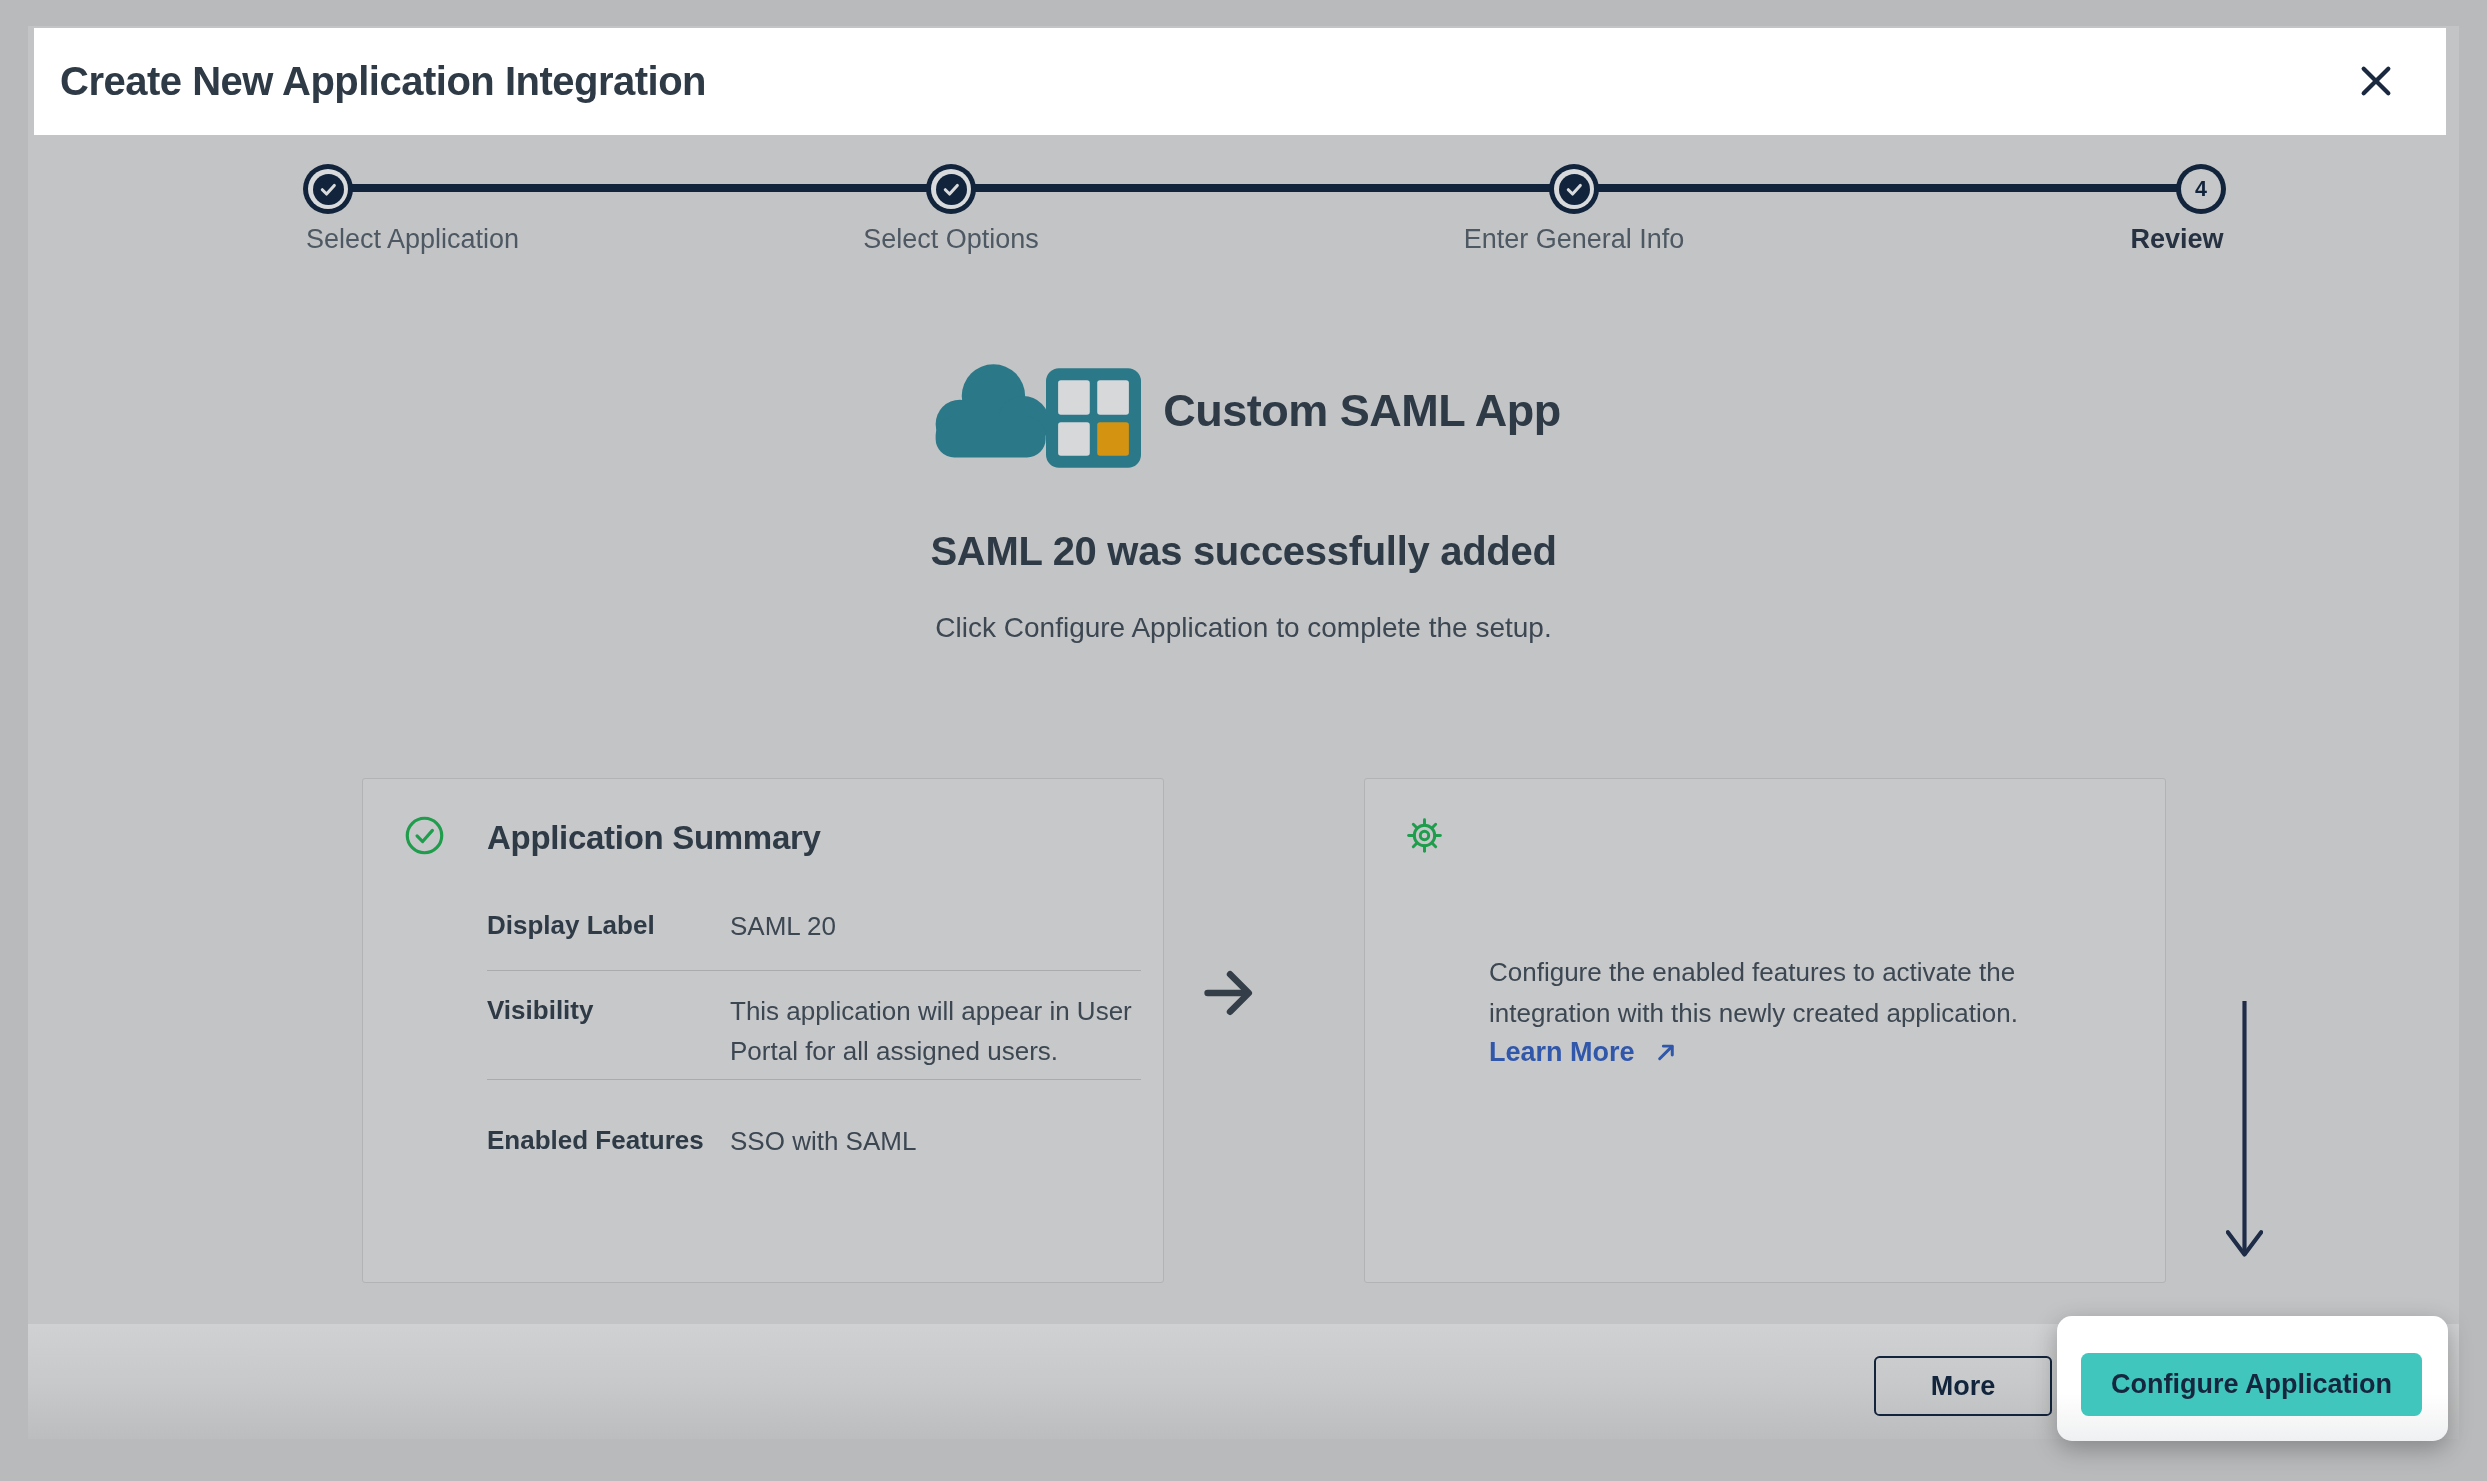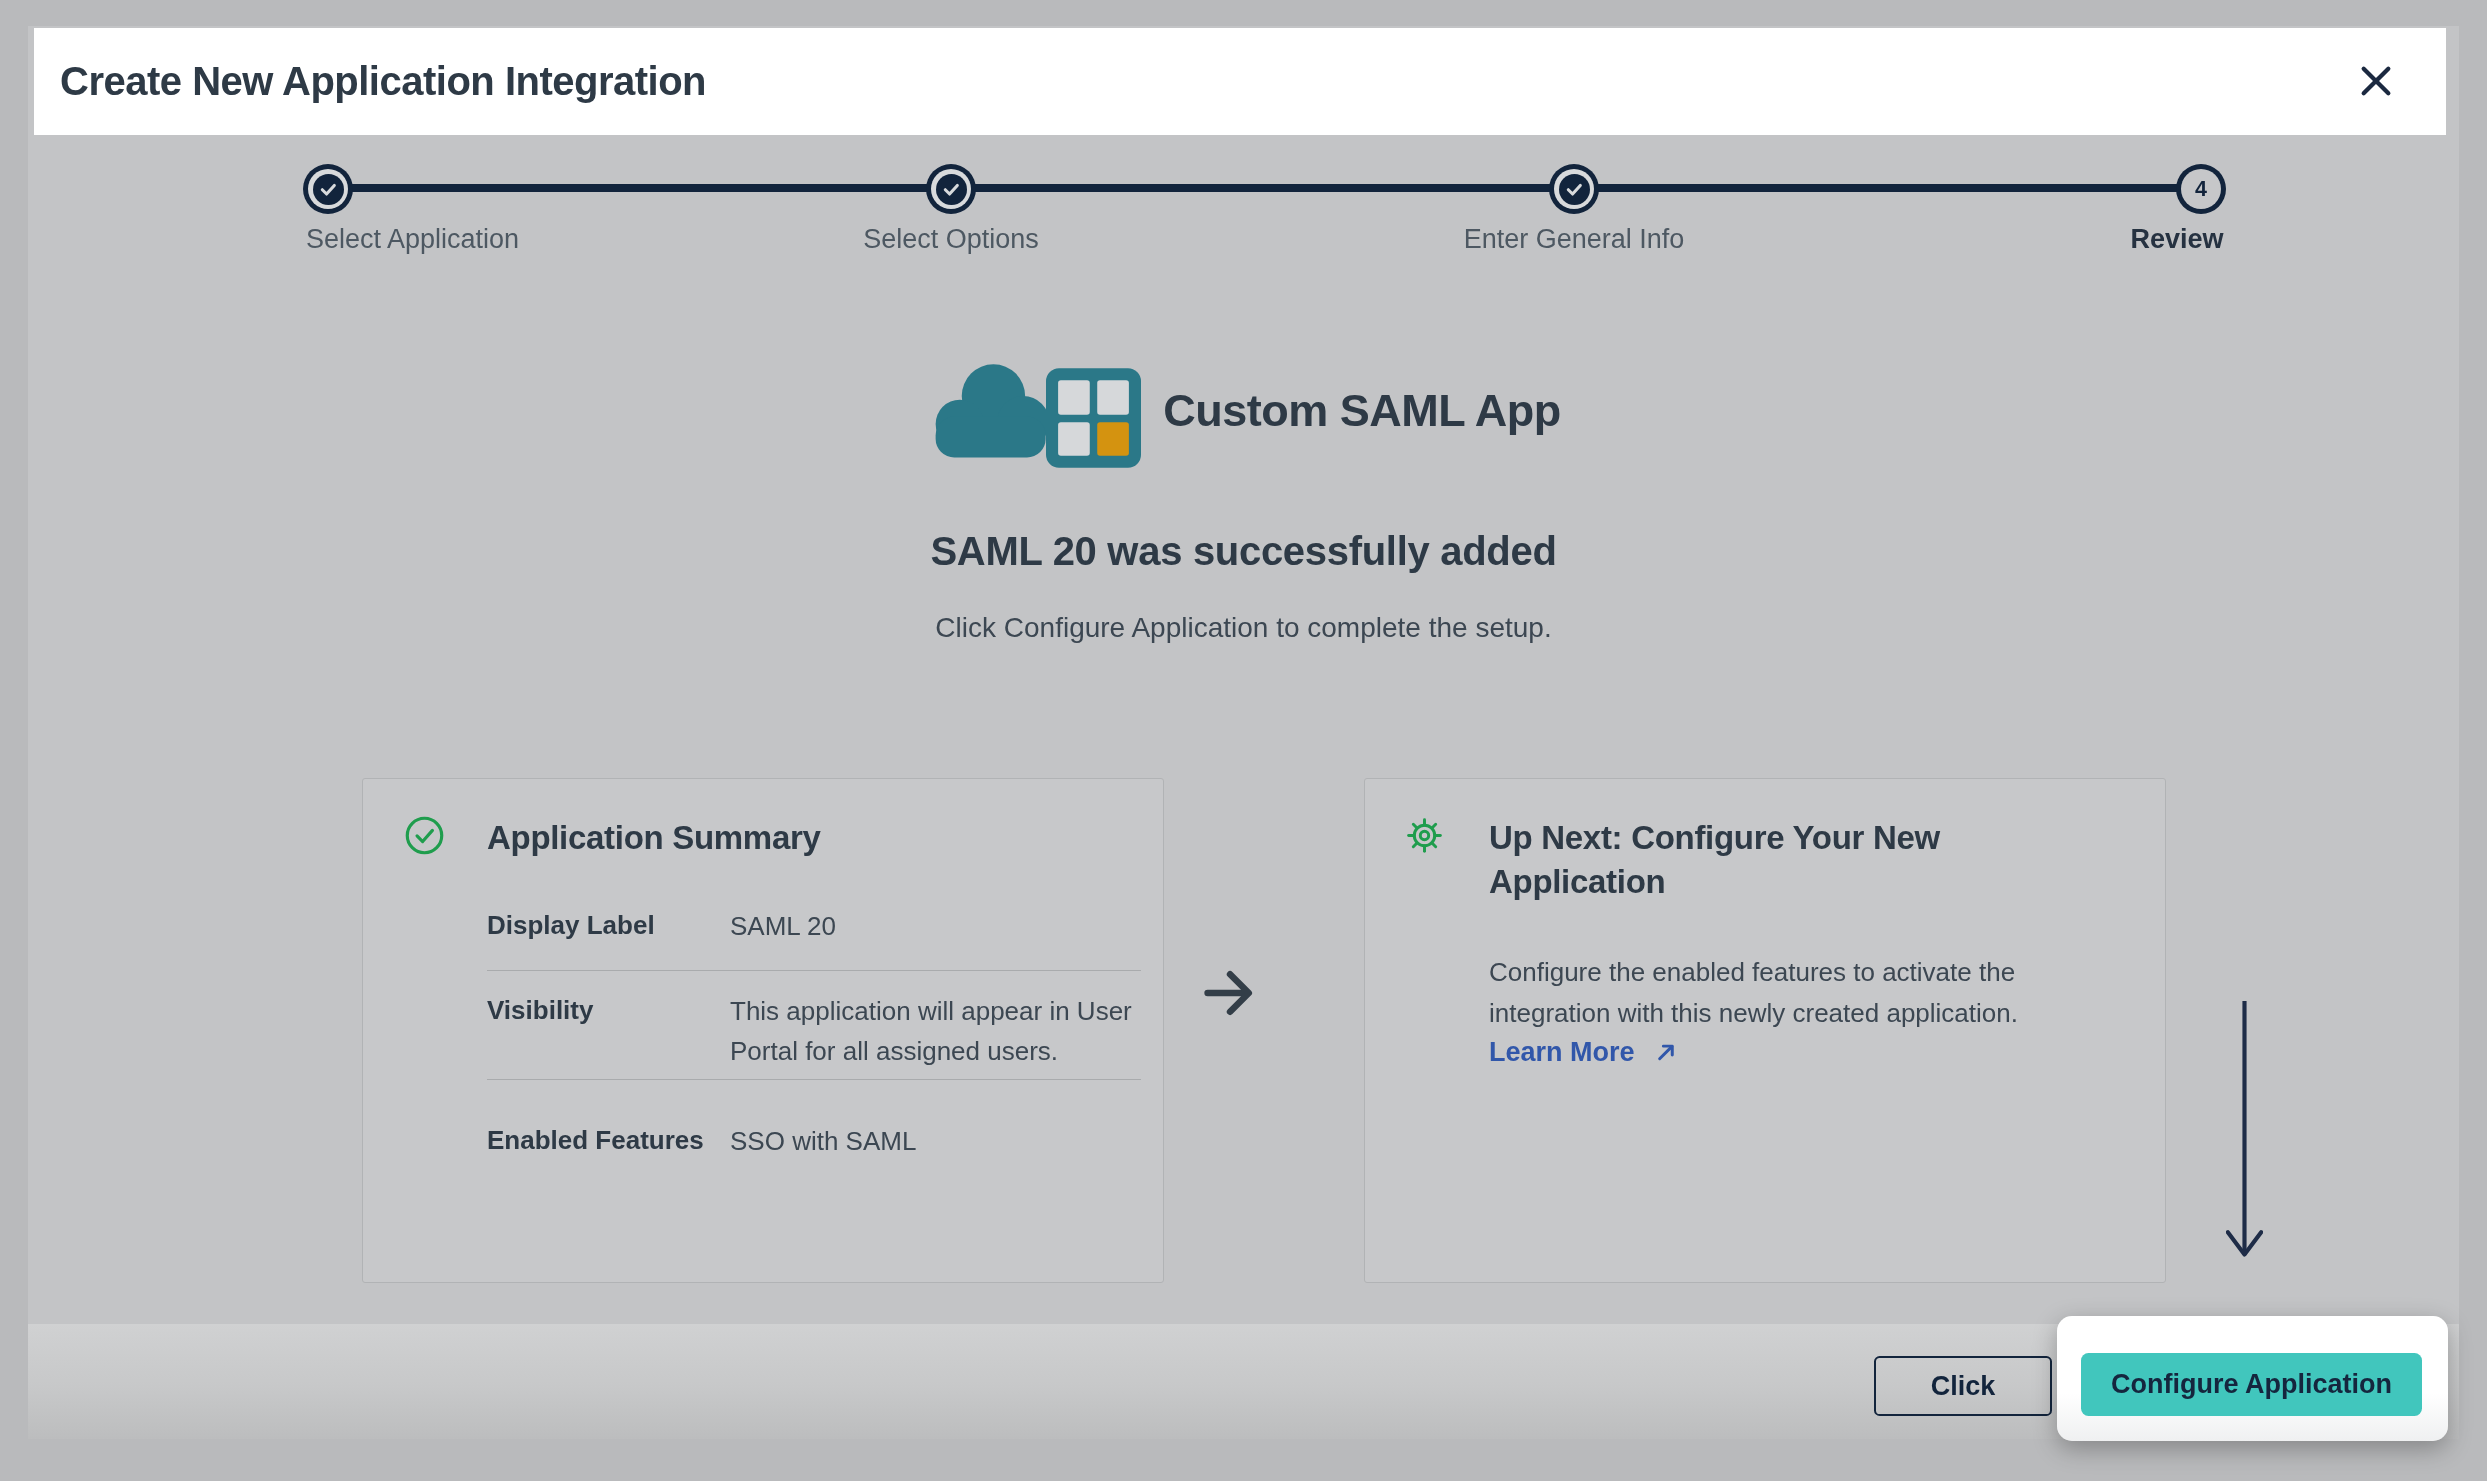--- a/index.html
+++ b/index.html
@@ -211,40 +211,39 @@
           <line x1="22" y1="33" x2="22" y2="39"></line>
           <line x1="11" y1="22" x2="5" y2="22"></line>
           <line x1="33" y1="22" x2="39" y2="22"></line>
           <line x1="14.2" y1="14.2" x2="10" y2="10"></line>
           <line x1="29.8" y1="29.8" x2="34" y2="34"></line>
           <line x1="14.2" y1="29.8" x2="10" y2="34"></line>
           <line x1="29.8" y1="14.2" x2="34" y2="10"></line>
         </g>
       </svg>
     </span>
-    <div class="card-title">Up Next: Configure Your New Application</div>
     <div class="next-body">Configure the enabled features to activate the integration with this newly created application.</div>
     <a class="learn-more">
       <span>Learn More</span>
       <svg width="22.4" height="22.4" viewBox="0 0 24 24">
         <line x1="5" y1="19" x2="18" y2="6" stroke="#3157aa" stroke-width="3.2" stroke-linecap="round"></line>
         <polyline points="9,5.5 18.5,5.5 18.5,15" fill="none" stroke="#3157aa" stroke-width="3.2" stroke-linecap="round" stroke-linejoin="round"></polyline>
       </svg>
     </a>
   </div>
 
   <span class="down-arrow">
     <svg width="37" height="265" viewBox="0 0 40 284">
       <line x1="20" y1="2" x2="20" y2="276" stroke="#1e2c47" stroke-width="4.5"></line>
       <polyline points="2,252 20,276 38,252" fill="none" stroke="#1e2c47" stroke-width="4.5" stroke-linecap="round" stroke-linejoin="round"></polyline>
     </svg>
   </span>
 
   <div class="modal-footer"></div>
 
-  <button class="close-action">Click</button>
+  <button class="close-action">More</button>
 
   <div class="spotlight">
     <button class="configure-action">Configure Application</button>
   </div>
 
 </div>
 
 
 </body></html>

